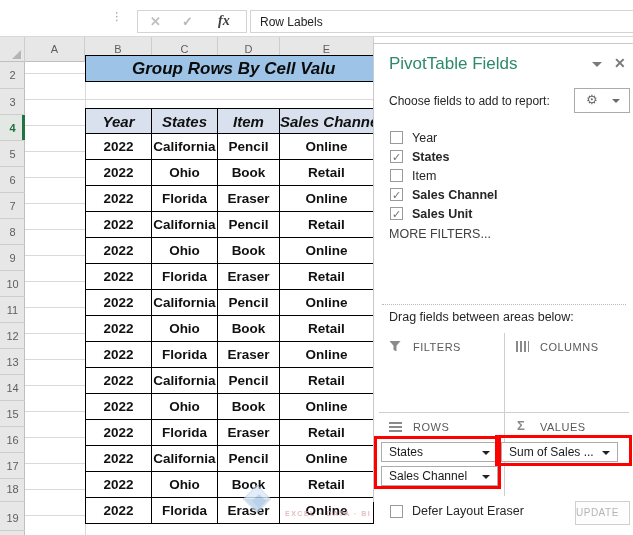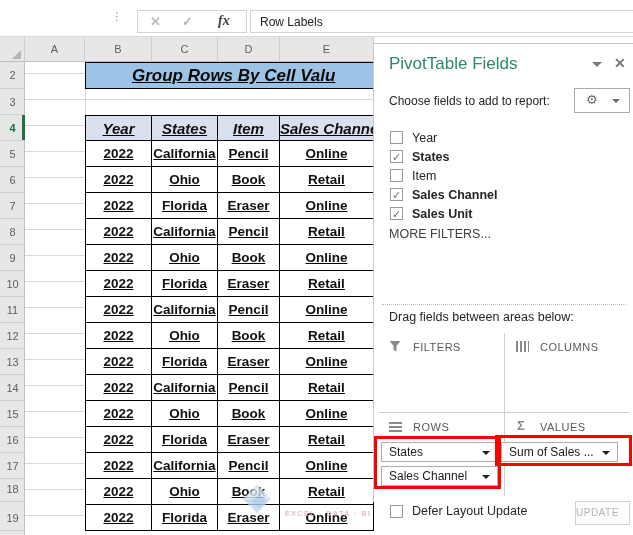--- a/index.html
+++ b/index.html
@@ -31,21 +31,21 @@
   .rowheader-cell.sel { color:#1d6f42; font-weight:bold; background:#e4e8e4; }
   .rowheader-cell.sel:after { content:""; position:absolute; right:0; top:0; bottom:0; width:3px; background:#217346; }
   .gridarea { position:absolute; left:25px; top:25px; width:349px; height:473px;
     background-image:
       repeating-linear-gradient(0deg, transparent 0px, transparent 25px, #d9d9d9 25px, #d9d9d9 26px),
       linear-gradient(90deg, #d9d9d9 1px, transparent 1px);
     background-size:100% 26px, 100% 100%;
     background-position:0 11px, 60px 0; }
 
   
-  .xtable { position:absolute; left:85px; top:25px; width:290px;text-decoration:underline; }
+  .xtable { position:absolute; left:85px; top:18px; width:290px; }
   .trow { display:flex; }
   .tcell { border-right:1px solid #000; border-bottom:1px solid #000; background:#fff; text-align:center; font-weight:bold; font-size:13.5px; color:#111; height:26px; line-height:25px; white-space:nowrap; overflow:hidden; }
   .tcell.first { border-left:1px solid #000; }
   .titlecell { width:290px; height:27px; background:#9dc3e6; border:1px solid #000; font-size:17px; font-weight:bold; font-style:italic; color:#0b0b0b; line-height:25px; white-space:nowrap; overflow:hidden; padding-left:46px; }
   .spacer-row { height:26px; }
   .hcell { background:#dae1ee; border-top:1px solid #000; font-style:italic; font-size:15px; }
 
   
   .watermark { position:absolute; left:241px; top:481px; width:160px; height:46px; z-index:40; opacity:.8; pointer-events:none; }
   .wm-diamond { position:absolute; left:6px; top:8px; width:20px; height:20px; transform:rotate(45deg); background:linear-gradient(135deg,#dce9f6 0 50%,#bcd3ec 50% 100%); border:1px solid #c2d5ea; }
@@ -300,19 +300,19 @@
 
     <div id="rows-fields">
         <div class="fieldbtn" style="left: 7px; top: 398px;">States<div class="fb-caret"></div></div>
         <div class="fieldbtn" style="left: 7px; top: 422px;">Sales Channel<div class="fb-caret"></div></div>
       </div>
     <div id="values-fields">
         <div class="fieldbtn" style="left: 127px; top: 398px;">Sum of Sales ...<div class="fb-caret"></div></div>
       </div>
 
     <div class="p-defer-check"></div>
-    <div class="p-defer-label">Defer Layout Update</div>
+    <div class="p-defer-label">Defer Layout Eraser</div>
     <div class="p-update">UPDATE</div>
   </div>
 
   <div class="redbox" id="redbox-rows"></div>
   <div class="redbox" id="redbox-values"></div>
 </div>
 
 </body></html>

